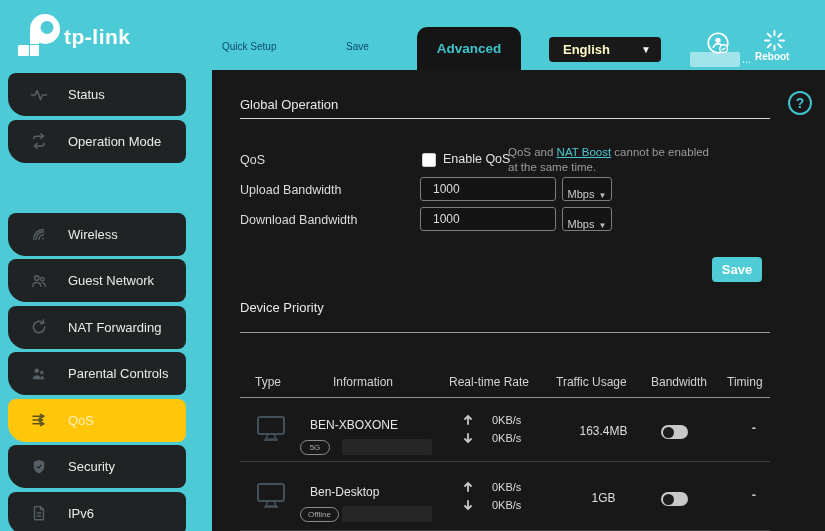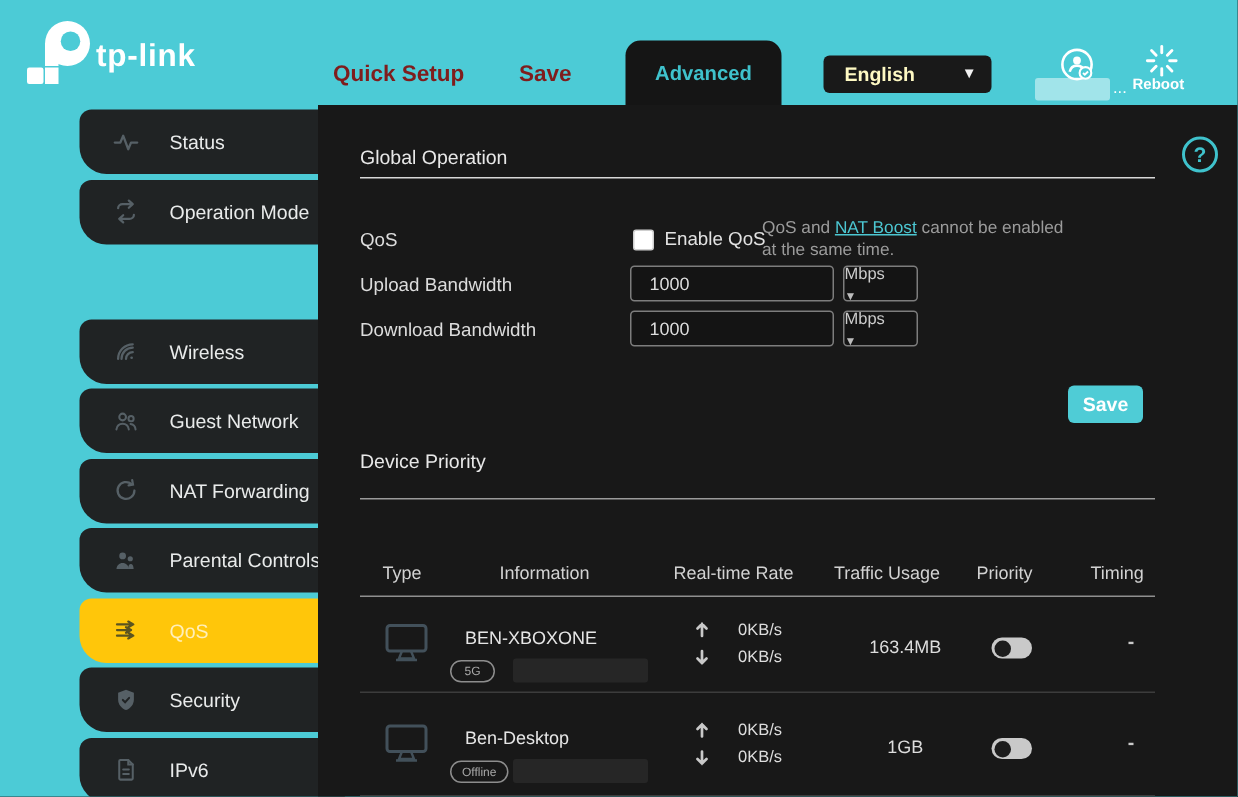--- a/index.html
+++ b/index.html
@@ -4,41 +4,41 @@
 <style>
   html,body{margin:0;padding:0;}
   body{
     width:825px;height:531px;position:relative;overflow:hidden;
     background:#4ccbd6;font-family:"Liberation Sans",sans-serif;
     -webkit-font-smoothing:antialiased;
   }
   
   .header{position:absolute;left:0;top:0;width:825px;height:70px;background:#4ccbd6;}
   .logo{position:absolute;left:14px;top:12px;width:150px;height:48px;}
-  .nav-label{position:absolute;top:41px;font-size:15px;font-weight:700;color:#7f1d1d;cursor:pointer;}
+  .nav-label{position:absolute;top:41px;font-size:10px;font-weight:400;color:#0c4a6e;cursor:pointer;}
   .tab-advanced{
     position:absolute;left:417px;top:27px;width:104px;height:43px;background:#151515;
     border-radius:10px 10px 0 0;display:flex;align-items:center;justify-content:center;
     color:#3fc2cc;font-size:13.5px;font-weight:700;cursor:pointer;
   }
   .lang-select{
     position:absolute;left:549px;top:37px;width:112px;height:25px;background:#191919;
     border-radius:4px;display:flex;align-items:center;cursor:pointer;
   }
   .lang-select .lang-text{color:#fef9c3;font-size:13px;font-weight:700;padding-left:14px;flex:1;}
   .lang-select .chev{color:#f2f2f2;font-size:10px;padding-right:10px;}
   .hdr-icon{position:absolute;cursor:pointer;}
   .hdr-redacted{position:absolute;left:690px;top:52px;width:50px;height:15px;background:rgba(255,255,255,0.48);border-radius:2px;}
   .hdr-dots{position:absolute;left:742px;top:53px;color:#ffffff;font-size:11px;}
   .hdr-label{position:absolute;color:#ffffff;font-size:10px;font-weight:700;text-align:right;}
   
   .sidebar{position:absolute;left:0;top:70px;width:212px;height:461px;background:#4ccbd6;}
   .side-item{
     position:absolute;left:8px;width:178px;height:43px;background:#202324;
-    border-radius:8px 8px 8px 18px;display:flex;align-items:center;cursor:pointer;margin-left:45px;
+    border-radius:8px 8px 8px 18px;display:flex;align-items:center;cursor:pointer;
   }
   .side-item .s-icon{width:18px;height:18px;margin-left:22px;color:#566066;flex:0 0 auto;}
   .side-item .s-label{margin-left:20px;color:#e9ebeb;font-size:13px;}
   .side-item.active{background:#ffc60a;}
   .side-item.active .s-icon{color:#5b5420;}
   .side-item.active .s-label{color:rgba(255,255,255,0.72);}
   
   .panel{position:absolute;left:212px;top:70px;width:613px;height:461px;background:#181818;}
   .help-btn{
     position:absolute;left:576px;top:21px;width:20px;height:20px;border:2px solid #3fc2cc;
@@ -55,23 +55,22 @@
   .enable-label{position:absolute;left:231px;top:82px;color:#e2e2e2;font-size:12.5px;}
   .note{position:absolute;left:296px;top:75px;width:212px;color:#9b9b9b;font-size:11.5px;line-height:15px;}
   .note a{color:#4cc7d2;text-decoration:underline;cursor:pointer;}
   .bw-input{
     position:absolute;left:208px;width:136px;height:24px;background:#141414;color:#dddddd;
     border:1px solid #7d7d7d;border-radius:3px;font-size:12px;padding:0 0 0 12px;
     font-family:"Liberation Sans",sans-serif;box-sizing:border-box;outline:none;
   }
   .unit-select{
     position:absolute;left:350px;width:50px;height:24px;background:#141414;border:1px solid #7d7d7d;
-    border-radius:3px;display:flex;align-items:flex-start;justify-content:center;gap:4px;cursor:pointer;
+    border-radius:3px;display:flex;align-items:flex-end;justify-content:center;gap:4px;cursor:pointer;
     box-sizing:border-box;
-    flex-direction:column;
   }
   .unit-select .u-text{color:#cccccc;font-size:11px;}
   .unit-select .u-chev{color:#bdbdbd;font-size:8px;}
   .save-btn{
     position:absolute;left:500px;top:187px;width:50px;height:25px;background:#4fccd6;border:none;
     border-radius:4px;color:#ffffff;font-size:13px;font-weight:700;cursor:pointer;
     font-family:"Liberation Sans",sans-serif;
   }
   
   .col-head{position:absolute;top:305px;color:#d2d2d2;font-size:12px;}
@@ -251,21 +250,21 @@
 
   <button class="save-btn">Save</button>
 
   <div class="section-title" style="top:230px">Device Priority</div>
   <div class="rule" style="top:262px;background:#9a9a9a"></div>
 
   <div class="col-head" style="left:43px">Type</div>
   <div class="col-head" style="left:121px">Information</div>
   <div class="col-head" style="left:237px">Real-time Rate</div>
   <div class="col-head" style="left:344px">Traffic Usage</div>
-  <div class="col-head" style="left:439px">Priority</div>
+  <div class="col-head" style="left:439px">Bandwidth</div>
   <div class="col-head" style="left:515px">Timing</div>
   <div class="rule" style="top:327px;background:#8f8f8f"></div>
 
   <div class="device-row" style="top:328px;height:63px">
     <svg class="monitor-icon" viewBox="0 0 32 30" fill="none" stroke="currentColor" stroke-width="2">
         <rect x="3" y="3" width="26" height="17" rx="2"></rect>
         <path d="M13 20l-2 5h10l-2-5" stroke-width="1.6"></path>
         <path d="M9 26h14" stroke-width="1.8"></path>
       </svg>
     <div class="dev-name">BEN-XBOXONE</div>

